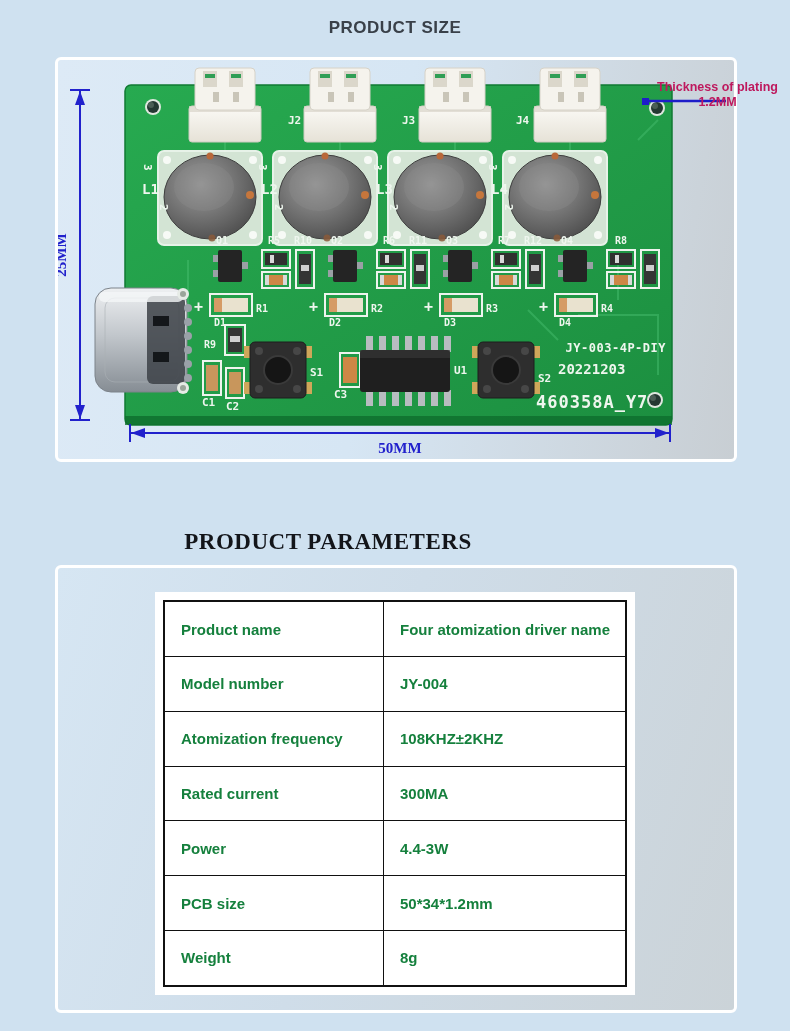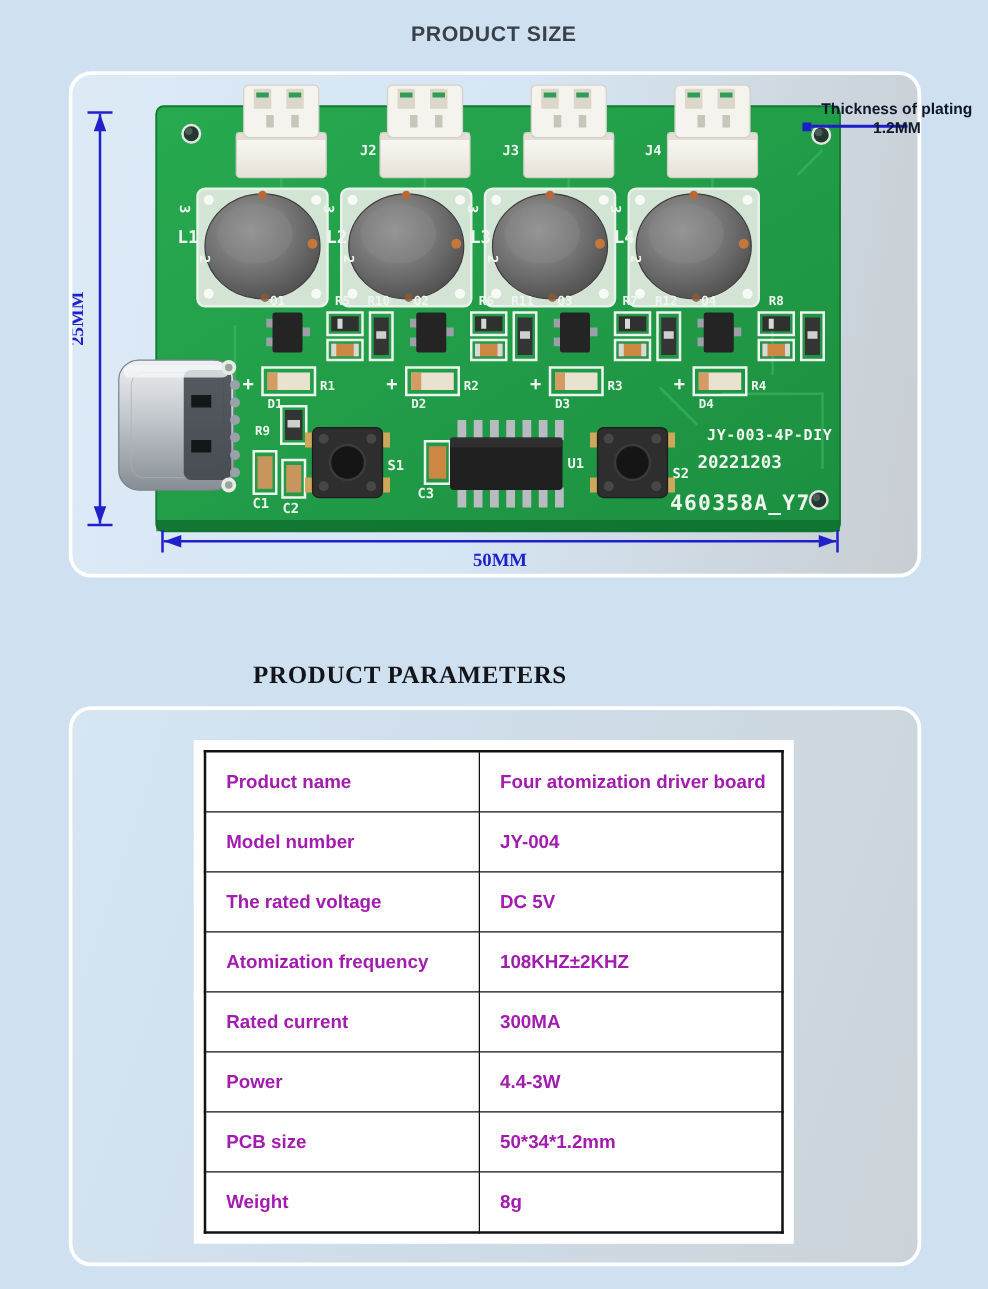--- a/index.html
+++ b/index.html
@@ -9,52 +9,52 @@
     font-family:"Liberation Sans",sans-serif;
   }
   .title-sans{
     position:absolute;left:0;width:790px;text-align:center;
     font-family:"Liberation Sans",sans-serif;font-weight:700;
     font-size:17px;letter-spacing:.5px;color:#394049;
   }
   .title-serif{
     position:absolute;left:0;width:656px;text-align:center;
     font-family:"Liberation Serif",serif;font-weight:700;
-    font-size:20px;letter-spacing:.5px;color:#13151a;
+    font-size:23px;letter-spacing:.5px;color:#13151a;
   }
   .panel{
     position:absolute;left:55px;width:676px;
-    border:3px solid #ffffff;border-radius:18px;
+    border:3px solid #ffffff;border-radius:6px;
   }
   #size-panel{
     top:57px;height:399px;
     background:linear-gradient(100deg,#ddeaf6 0%,#d6e6f4 48%,#c8ced3 100%);
   }
   #params-panel{
     top:565px;height:442px;
     background:linear-gradient(108deg,#d6e6f3 0%,#cfdde9 45%,#cbd3d8 100%);
   }
   #size-panel svg{position:absolute;left:0;top:0;}
   .thickness-note{
     position:absolute;left:645px;top:80px;width:145px;
-    text-align:center;color:#0f172a;font-weight:700;
+    text-align:center;color:#be185d;font-weight:700;
     font-size:12.5px;line-height:1.2;
   }
   .white-box{
     position:absolute;left:97px;top:24px;width:480px;height:403px;
     background:#ffffff;
   }
   table.params{
     position:absolute;left:8px;top:8px;width:464px;height:387px;
     border-collapse:collapse;table-layout:fixed;
   }
   table.params td{
     border:1.5px solid #111;height:37px;
     font-family:"Liberation Sans",sans-serif;font-weight:700;
-    font-size:15px;color:#a21caf;padding:0 4px 0 16px;vertical-align:middle;
+    font-size:15px;color:#15803d;padding:0 4px 0 16px;vertical-align:middle;
   }
   table.params{border:2.5px solid #111;}
   td.c1{width:198px;}
   .silk{fill:#eef6ee;font-family:"DejaVu Sans Mono",monospace;font-weight:700;}
   .dim{fill:#2121cc;font-family:"Liberation Serif",serif;font-weight:700;font-size:15px;}
 </style>
 </head>
 <body>
 
 <div class="title-sans" style="top:18px;">PRODUCT SIZE</div>
@@ -346,29 +346,25 @@
 </div>
 
 <div class="title-serif" style="top:529px;">PRODUCT PARAMETERS</div>
 
 <div class="panel" id="params-panel">
   <div class="white-box">
     <table class="params">
       <tbody>
           <tr>
             <td class="c1">Product name</td>
-            <td>Four atomization driver board</td>
+            <td>Four atomization driver name</td>
           </tr>
       <tr>
             <td class="c1">Model number</td>
             <td>JY-004</td>
-          </tr>
-      <tr>
-            <td class="c1">The rated voltage</td>
-            <td>DC 5V</td>
           </tr>
       <tr>
             <td class="c1">Atomization frequency</td>
             <td>108KHZ±2KHZ</td>
           </tr>
       <tr>
             <td class="c1">Rated current</td>
             <td>300MA</td>
           </tr>
       <tr>

